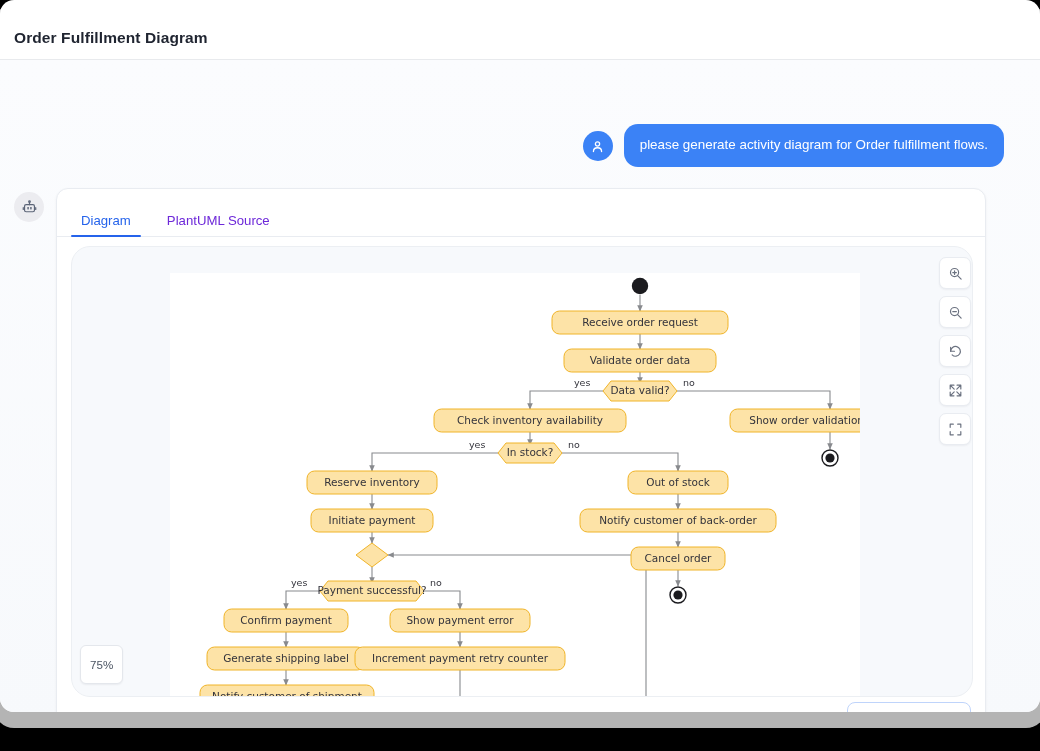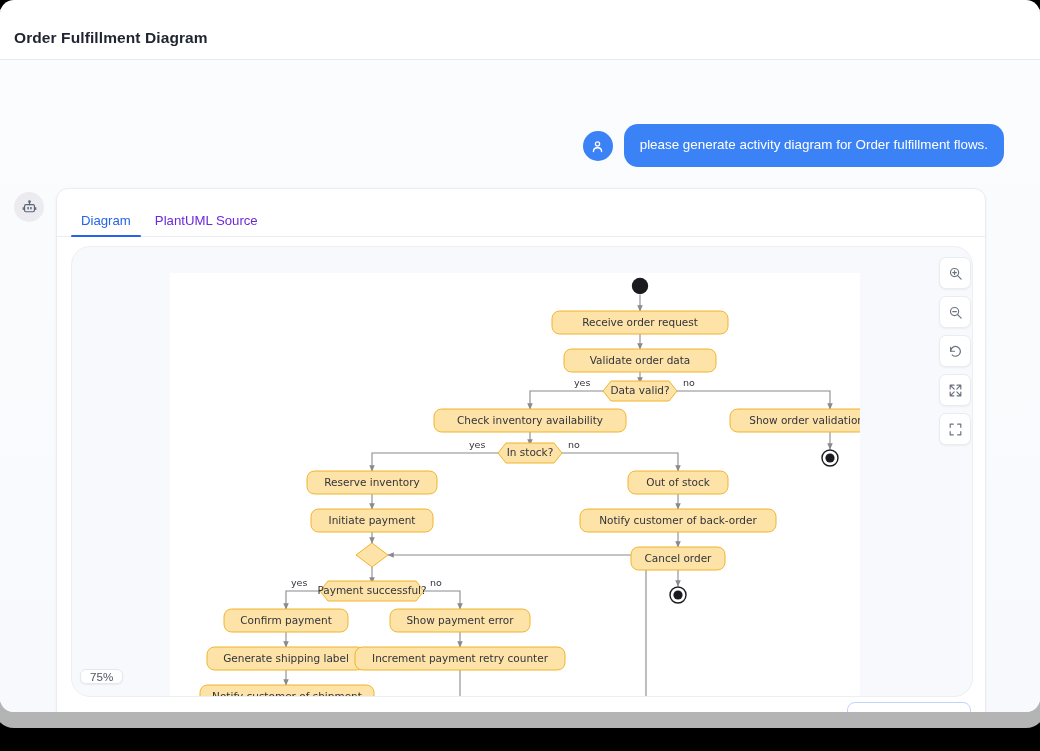--- a/index.html
+++ b/index.html
@@ -99,21 +99,21 @@
     overflow: hidden;
   }
 
   .tabs {
     height: 36px;
     display: flex;
     align-items: flex-end;
     padding: 0 14px;
     border-bottom: 1px solid #e9ecf1;
     margin-top: 12px;
-    gap: 4px;
+    gap: 16px;
   }
   .tab {
     font-size: 13.2px;
     padding: 4px 10px 8px 10px;
     color: #6d28d9;
     cursor: pointer;
     position: relative;
     background: none; border: none;
     font-family: inherit;
   }
@@ -150,21 +150,21 @@
   }
   .canvas svg { display: block; }
 
   .zoom-badge {
     position: absolute;
     left: 8px;
     bottom: 12px;
     background: #ffffff;
     border: 1px solid #e4e7ec;
     border-radius: 6px;
-    padding: 0 9px;
+    padding: 12px 9px;
     font-size: 11.6px;
     color: #4b5563;
     box-shadow: 0 1px 2px rgba(16,24,40,0.06);
   }
 
   
   .tools {
     position: absolute;
     right: 14px;
     top: 68px;

